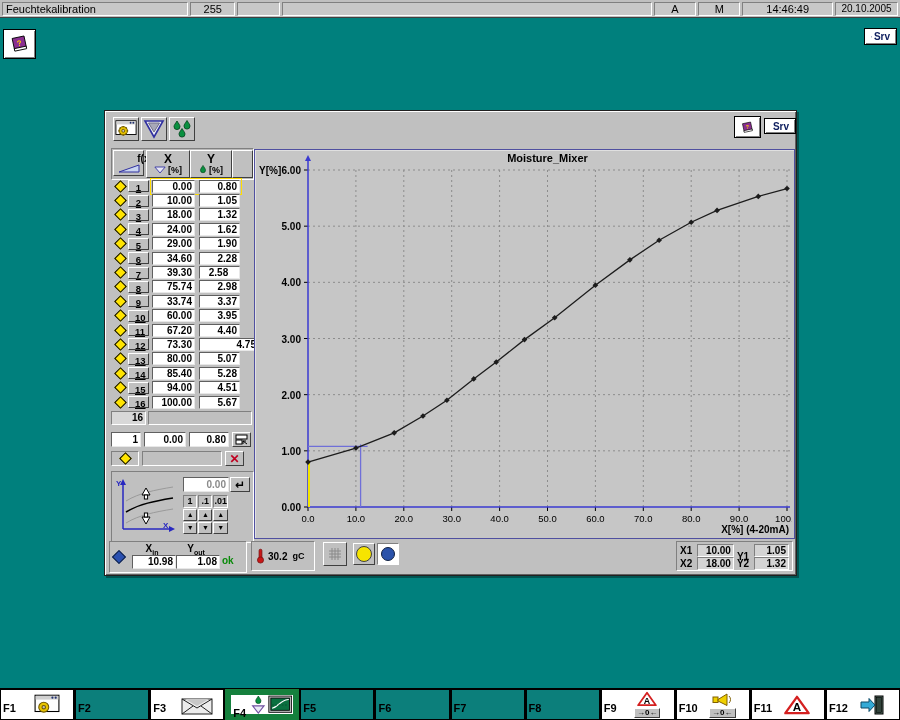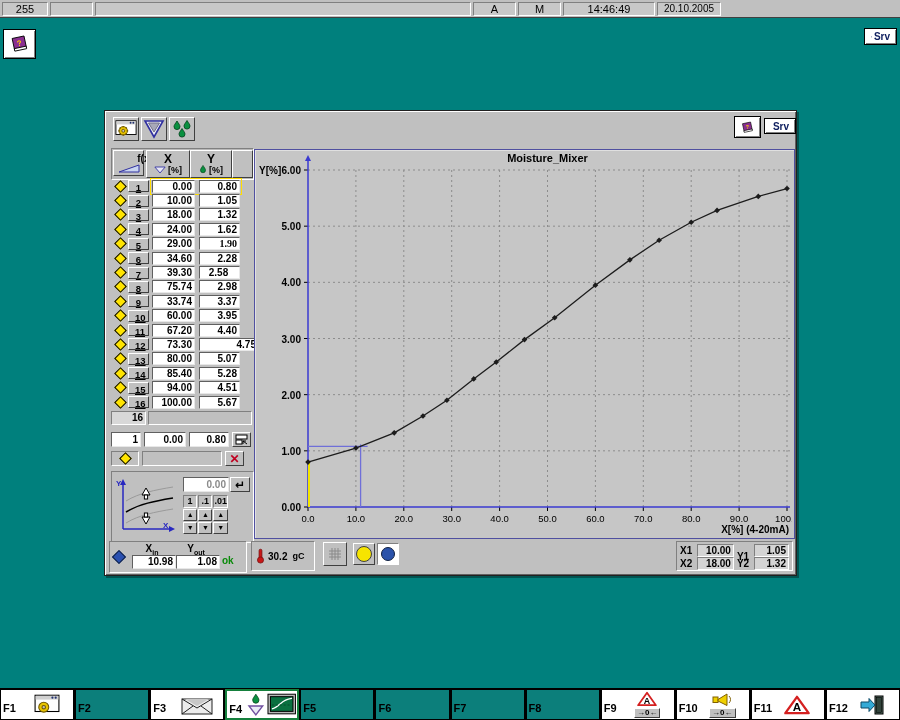--- a/index.html
+++ b/index.html
@@ -70,36 +70,37 @@
   .slabel{font:bold 10px "Liberation Sans",sans-serif;}
   .slabel sub{font-size:7px;}
   .sval{font:bold 10px "Liberation Sans",sans-serif;text-align:right;padding-right:2px;}
   #okflag{font:bold 10px "Liberation Sans",sans-serif;color:#0a8a0a;}
   .circbtn{width:22px;height:22px;}
   
   #fkeybar{position:absolute;left:0;top:688px;width:900px;height:32px;background:#000;
            display:grid;grid-template-columns:repeat(12,1fr);gap:1px;box-sizing:border-box;border-top:1px solid #000;}
   .fk{position:relative;background:#0c7f7b;border:1px solid #000;box-sizing:border-box;}
   .fk.on{background:#ffffff;}
-  .fk.sel{border:2px solid #15803d;}
+  .fk.sel{border:6px solid #15803d;}
   .fk-label{position:absolute;top:12px;left:2px;font:bold 11px "Liberation Sans",sans-serif;}
   .fk-icons{position:absolute;left:20px;right:1px;top:1px;bottom:1px;display:flex;align-items:center;justify-content:center;gap:2px;}
   .fk-icons.col{flex-direction:column;gap:1px;}
   .chip{font:bold 8px "Liberation Sans",sans-serif;background:#c0c0c0;border:1px solid;
         border-color:#ffffff #404040 #404040 #ffffff;padding:0 2px;line-height:8px;}
   .redx{color:#c00020;font:bold 12px "Liberation Sans",sans-serif;line-height:10px;}
   .enter-glyph{font:bold 12px "DejaVu Sans",sans-serif;line-height:10px;}
   .graytxt{color:#8a8a8a;}
 </style>
 </head>
 <body>
 
 <div id="screen">
 
   <div id="titlebar">
+    <div class="tseg" style="width:184px;padding-left:3px;">Feuchtekalibration</div>
     <div class="tseg" style="width:44px;text-align:center;">255</div>
     <div class="tseg" style="width:41px;"></div>
     <div class="tseg" style="width:374px;"></div>
     <div class="tseg" style="width:41px;text-align:center;">A</div>
     <div class="tseg" style="width:41px;text-align:center;">M</div>
     <div class="tseg" style="width:90px;text-align:center;">14:46:49</div>
     <div class="tseg" style="width:62px;text-align:center;font-size:10px;">20.10.2005</div>
   </div>
 
   <button class="icbtn" style="left:3px;top:29px;width:33px;height:30px;">
@@ -234,21 +235,21 @@
           <span class="cells">
             <span class="well vcell">24.00</span>
             <span class="well vcell" style="width:37px;">1.62</span>
           </span>
         </div>
         <div class="trow">
           <span class="dia"></span>
           <button class="raised rownum">5</button>
           <span class="cells">
             <span class="well vcell">29.00</span>
-            <span class="well vcell" style="width:37px;font-family:Liberation Serif, serif;">1.90</span>
+            <span class="well vcell" style="width:37px;">1.90</span>
           </span>
         </div>
         <div class="trow">
           <span class="dia"></span>
           <button class="raised rownum">6</button>
           <span class="cells">
             <span class="well vcell">34.60</span>
             <span class="well vcell" style="width:37px;">2.28</span>
           </span>
         </div>

